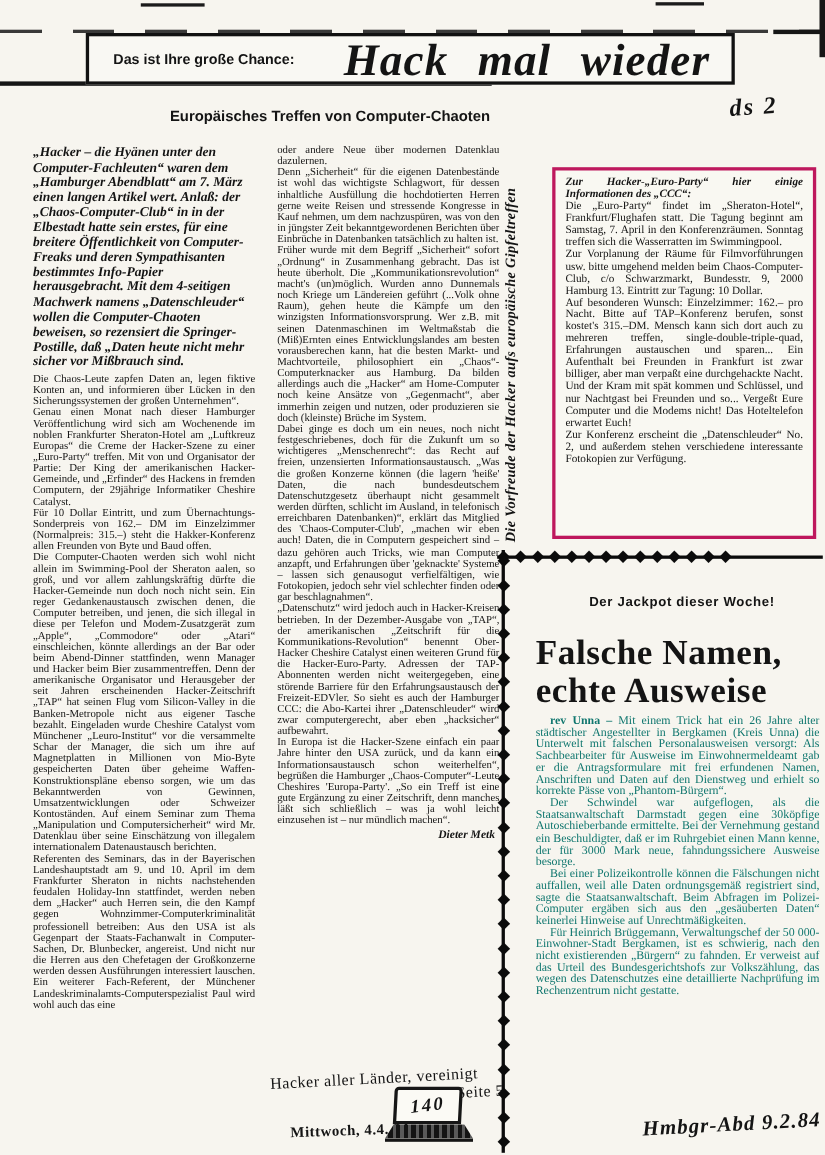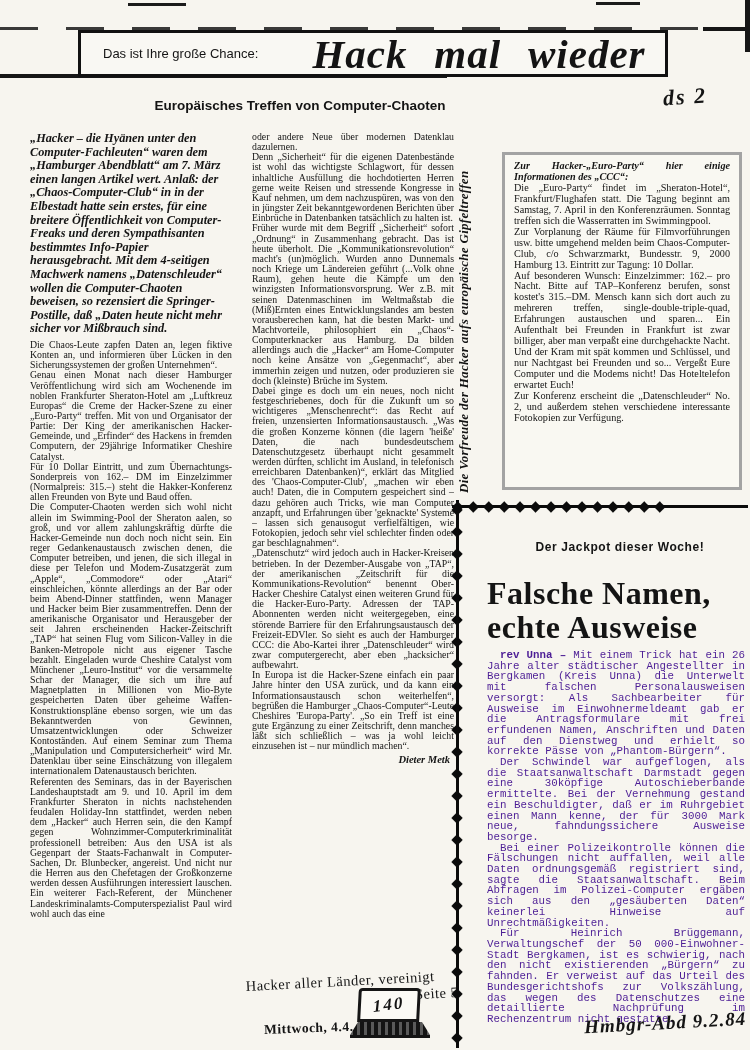--- a/index.html
+++ b/index.html
@@ -14,21 +14,21 @@
   .dash-a{position:absolute;left:128px;top:3px;width:58px;height:3px;background:#1b1b1b;}
   .dash-b{position:absolute;left:596px;top:2px;width:44px;height:3px;background:#1b1b1b;}
   .rule-under-header{position:absolute;left:0;top:74px;width:447px;height:4px;background:#161616;}
   .mark-right-top{position:absolute;left:703px;top:27px;width:47px;height:4px;background:#161616;}
   .mark-right-edge{position:absolute;left:745px;top:0;width:5px;height:52px;background:#161616;}
   
   .header-box{
     position:absolute;left:78px;top:30px;width:590px;height:47px;
     border:3px solid #111;background:#f9f8f3;display:flex;align-items:center;box-sizing:border-box;
   }
-  .kicker{font-family:"Liberation Sans",sans-serif;font-weight:normal;font-size:13px;
+  .kicker{font-family:"Liberation Sans",sans-serif;font-weight:bold;font-size:13px;
     padding-left:22px;width:190px;flex:none;}
   .main-title{flex:1;text-align:center;margin:0;font-size:41px;line-height:40px;
     font-style:italic;font-weight:bold;word-spacing:.38em;letter-spacing:1px;}
   .subtitle{position:absolute;left:0;top:98px;width:600px;text-align:center;
     font-family:"Liberation Sans",sans-serif;font-weight:bold;font-size:13.5px;}
   .hw-top{position:absolute;left:663px;top:84px;font-style:italic;font-weight:bold;
     font-size:22px;transform:rotate(-4deg);letter-spacing:2px;}
   
   .col{position:absolute;top:132px;overflow:hidden;text-align:justify;}
   .col1{left:30px;width:202px;height:914px;}
@@ -52,39 +52,39 @@
     clip-path:polygon(10% 0,90% 0,100% 100%,0 100%);
     background:repeating-linear-gradient(90deg,#5a5a5a 0 3px,#141414 3px 7px);}
   .pc-base{position:absolute;left:0;top:47px;width:80px;height:3px;background:#141414;}
   
   .vertical-caption{
     position:absolute;left:456px;top:143px;height:350px;width:24px;
     writing-mode:vertical-rl;transform:rotate(180deg);white-space:nowrap;
     font-style:italic;font-weight:bold;font-size:13px;letter-spacing:.3px;
   }
   .info-box{position:absolute;left:502px;top:152px;width:240px;height:338px;
-    border:3px solid #a3a3a3;box-sizing:border-box;padding:6px 9px;overflow:hidden;
+    border:3px solid #be185d;box-sizing:border-box;padding:6px 9px;overflow:hidden;
     text-align:justify;background:#f9f8f2;}
   .info-box p{margin:0;font-size:10.2px;line-height:10.95px;}
   .box-intro{font-style:italic;font-weight:bold;}
   
   .beads-h{position:absolute;left:452px;top:494px;width:296px;height:24px;
     font-size:15px;letter-spacing:4px;color:#0b0b0b;white-space:nowrap;overflow:hidden;
     background:linear-gradient(#0b0b0b,#0b0b0b) left center/100% 3px no-repeat;line-height:24px;}
   .beads-v{position:absolute;left:446px;top:500px;height:548px;width:22px;
     writing-mode:vertical-rl;font-size:15px;letter-spacing:4px;color:#0b0b0b;
     white-space:nowrap;overflow:hidden;line-height:22px;
     background:linear-gradient(#0b0b0b,#0b0b0b) center top/3px 100% no-repeat;}
   
   .jackpot{position:absolute;left:495px;top:540px;width:250px;text-align:center;
     font-family:"Liberation Sans",sans-serif;font-weight:bold;font-size:12px;letter-spacing:.6px;}
   .right-headline{position:absolute;left:487px;top:576px;width:260px;margin:0;
     font-size:32px;line-height:34px;font-weight:bold;letter-spacing:.5px;}
   .right-body{position:absolute;left:487px;top:650px;width:258px;height:382px;
-    overflow:hidden;text-align:justify;color:#4c1d95;font-family:Liberation Mono, monospace;}
+    overflow:hidden;text-align:justify;color:#0f766e;}
   .right-body p{margin:0;font-size:10.8px;line-height:10.7px;text-indent:13px;}
   .hw-bottom{position:absolute;left:584px;top:1012px;font-style:italic;font-weight:bold;
     font-size:19px;transform:rotate(-3deg);letter-spacing:1px;white-space:nowrap;}
 </style>
 </head>
 <body>
 
 <div class="page">
 
   <div class="rule-top"></div>

